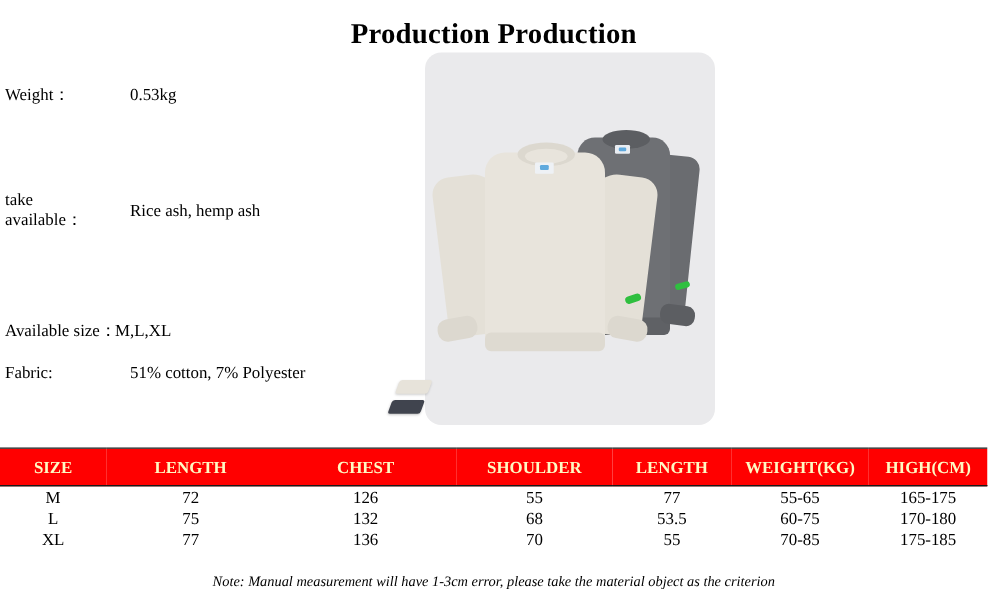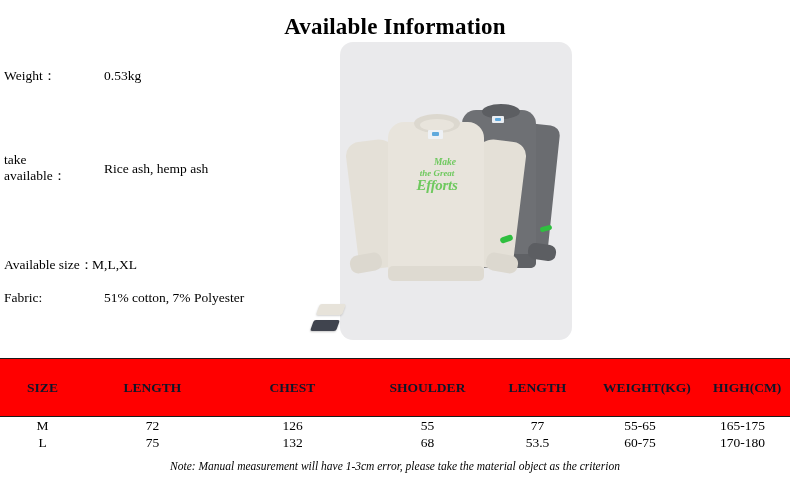--- a/index.html
+++ b/index.html
@@ -358,25 +358,25 @@
     left: 0;
     top: 358px;
     width: 790px;
     border-collapse: collapse;
     table-layout: fixed;
   }
   .size-table thead tr {
     background: #ff0000;
   }
   .size-table thead th {
-    color: #0f172a;
+    color: #fef9c3;
     font-size: 13.5px;
     font-weight: bold;
     height: 21px;
-    padding: 18px;
+    padding: 4px;
     text-align: center;
     border-top: 1px solid #1a1a1a;
     border-bottom: 1px solid #1a1a1a;
     white-space: nowrap;
   }
   .size-table tbody td {
     font-size: 13.5px;
     height: 17px;
     padding: 0;
     text-align: center;
@@ -398,21 +398,21 @@
     width: 790px;
     text-align: center;
     font-size: 11.5px;
     color: #000;
     font-style: italic;
   }
 </style>
 </head>
 <body>
 
-<div class="page-title">Available Information</div>
+<div class="page-title">Production Production</div>
 
 <div class="spec-list">
   <div class="spec-row r0">
     <span class="spec-label">Weight：</span>
     <span class="spec-value">0.53kg</span>
   </div>
   <div class="spec-row r1">
     <span class="spec-label">take
 available：</span>
     <span class="spec-value">Rice ash, hemp ash</span>
@@ -440,25 +440,20 @@
       <div class="cuff-r"></div>
       <div class="accent"></div>
     </div>
 
     <div class="shirt-cream">
       <div class="sleeve-l"></div>
       <div class="sleeve-r"></div>
       <div class="body"></div>
       <div class="collar"></div>
       <div class="tag"></div>
-      <div class="graphic">
-        <span class="g1">Make</span>
-        <span class="g2">the Great</span>
-        <span class="g3">Efforts</span>
-      </div>
       <div class="hem"></div>
       <div class="cuff-l"></div>
       <div class="cuff-r"></div>
       <div class="accent"></div>
     </div>
 
   </div>
 </div>
 
 <div class="swatches">
@@ -499,16 +494,25 @@
     </tr>
     <tr>
       <td>L</td>
       <td>75</td>
       <td>132</td>
       <td>68</td>
       <td>53.5</td>
       <td>60-75</td>
       <td>170-180</td>
     </tr>
+    <tr>
+      <td>XL</td>
+      <td>77</td>
+      <td>136</td>
+      <td>70</td>
+      <td>55</td>
+      <td>70-85</td>
+      <td>175-185</td>
+    </tr>
   </tbody>
 </table>
 
 <div class="footer-note">Note: Manual measurement will have 1-3cm error, please take the material object as the criterion</div>
 
 </body></html>

